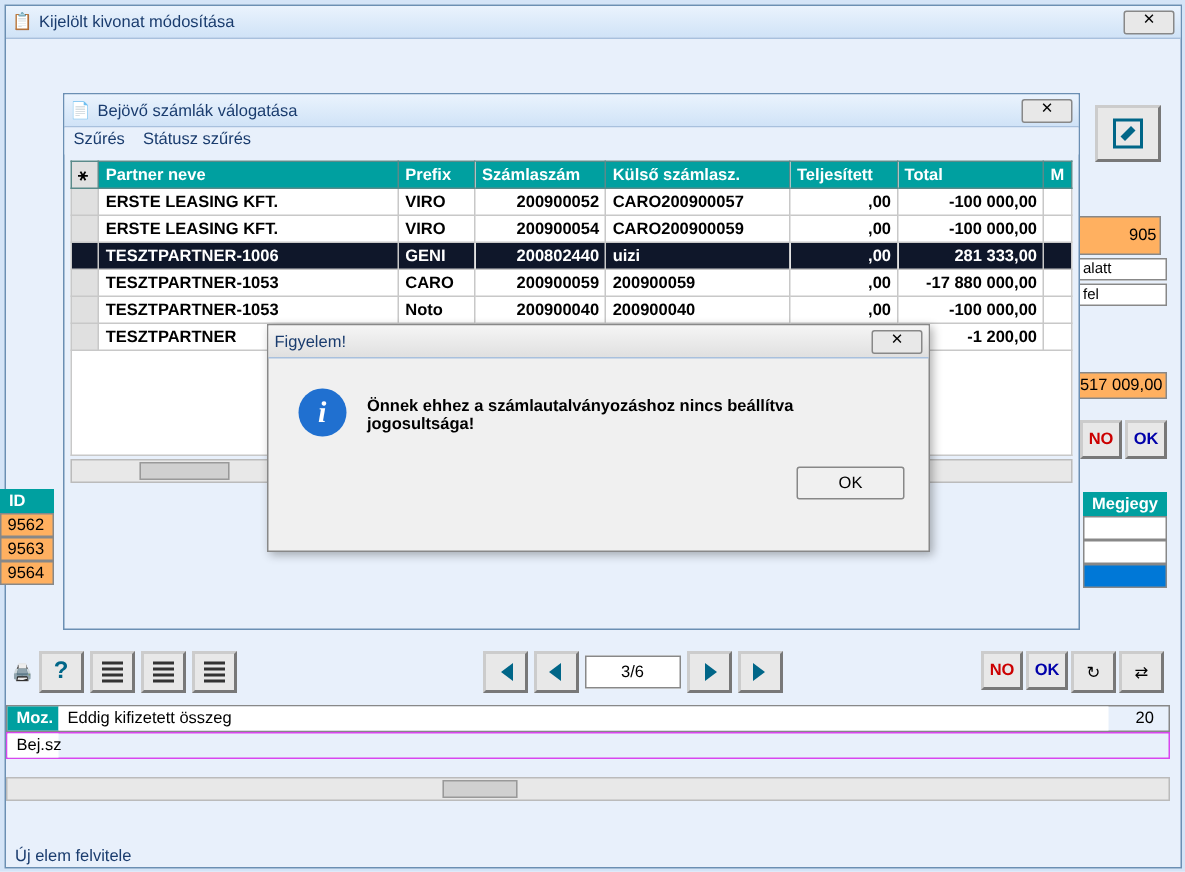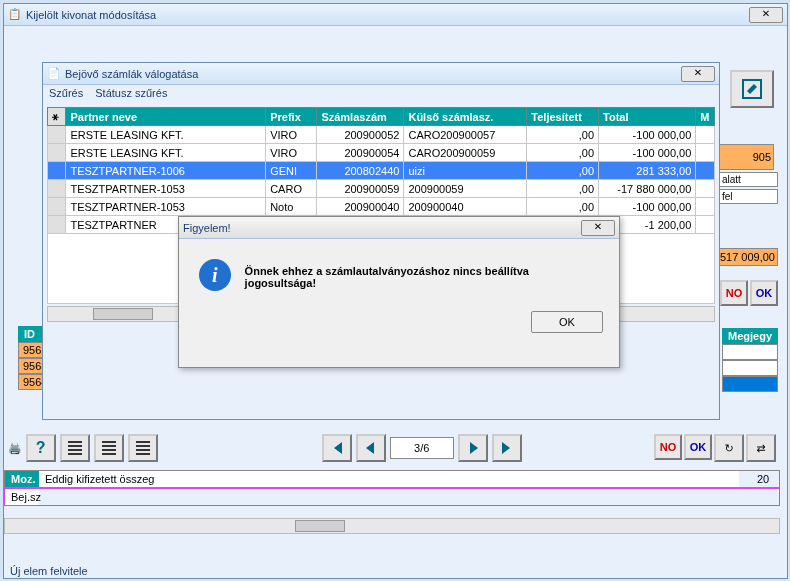--- a/index.html
+++ b/index.html
@@ -15,23 +15,23 @@
 
 .main-win { left: 3px; top: 3px; width: 785px; height: 576px; }
 .sub-win { left: 42px; top: 62px; width: 678px; height: 358px; z-index: 10; }
 .sub-menubar { height: 18px; display: flex; padding: 2px 6px; gap: 12px; background: #e8f0fb; }
 .sub-menubar span { color: #1a3c6e; cursor: pointer; }
 
 .table-area { padding: 4px; }
 .grid { width: 100%; border-collapse: collapse; background: #fff; }
 .grid th { background: #00a0a0; color: #fff; font-weight: bold; text-align: left; padding: 2px 4px; border: 1px solid #5a8a8a; height: 18px; white-space: nowrap; overflow: hidden; }
 .grid th.idx { width: 18px; background: #e0e0e0; color: #000; }
-.grid td { border: 1px solid #c8c8c8; padding: 1px 4px; height: 18px; white-space: nowrap; overflow: hidden; color: #000; }
+.grid td { border: 1px solid #c8c8c8; padding: 1px 4px; height: 18px; white-space: nowrap; overflow: hidden; color: #000; font-weight: bold; }
 .grid td.idx { background: #e0e0e0; width: 18px; }
-.grid tr.sel td { background: #3b82f6; color: #fff; }
+.grid tr.sel td { background: #0f172a; color: #fff; }
 .grid td.num { text-align: right; }
 .col-partner { width: 195px; }
 .col-prefix { width: 50px; }
 .col-szam { width: 85px; }
 .col-kulso { width: 120px; }
 .col-telj { width: 70px; }
 .col-total { width: 95px; }
 
 .hscroll { height: 16px; background: #e8e8e8; border: 1px solid #bbb; margin-top: 2px; position: relative; }
 .hscroll .thumb { position: absolute; left: 45px; top: 1px; width: 60px; height: 12px; background: #d0d0d0; border: 1px solid #999; }
@@ -50,21 +50,21 @@
 .right-fields { position: absolute; right: 12px; top: 144px; width: 60px; }
 .right-fields input { width: 56px; height: 18px; background: #ffb060; border: 1px solid #888; text-align: right; padding: 12px 2px; }
 .right-fields .lbl { background: #fff; border: 1px solid #888; padding: 1px 3px; margin-top: 2px; font-size: 10px; }
 .right-big { position: absolute; right: 12px; top: 248px; width: 80px; height: 18px; background: #ffb060; border: 1px solid #888; text-align: right; padding: 0 2px; line-height: 16px; }
 
 .nook { position: absolute; right: 12px; top: 280px; display: flex; gap: 2px; }
 .nook .b { width: 28px; height: 26px; background: #e8e8e8; border: 2px outset #ccc; text-align: center; line-height: 22px; font-weight: bold; cursor: pointer; }
 .nook .no { color: #c00; }
 .nook .ok { color: #00a; }
 
-.id-panel { position: absolute; left: 0; top: 326px; padding-left: 18px; }
+.id-panel { position: absolute; left: 0; top: 326px; }
 .id-panel .hdr { background: #00a0a0; color: #fff; padding: 2px 6px; font-weight: bold; width: 36px; }
 .id-panel .cell { background: #ffb060; border: 1px solid #888; padding: 1px 4px; width: 36px; }
 
 .megj { position: absolute; right: 12px; top: 328px; }
 .megj .hdr { background: #00a0a0; color: #fff; padding: 2px 6px; font-weight: bold; }
 .megj .cell { background: #fff; border: 1px solid #888; height: 16px; width: 56px; }
 .megj .cell.sel { background: #0078d7; }
 
 .bottom-area { position: absolute; left: 4px; top: 430px; width: 776px; }
 .toolbar { display: flex; align-items: center; gap: 4px; padding: 4px; }

